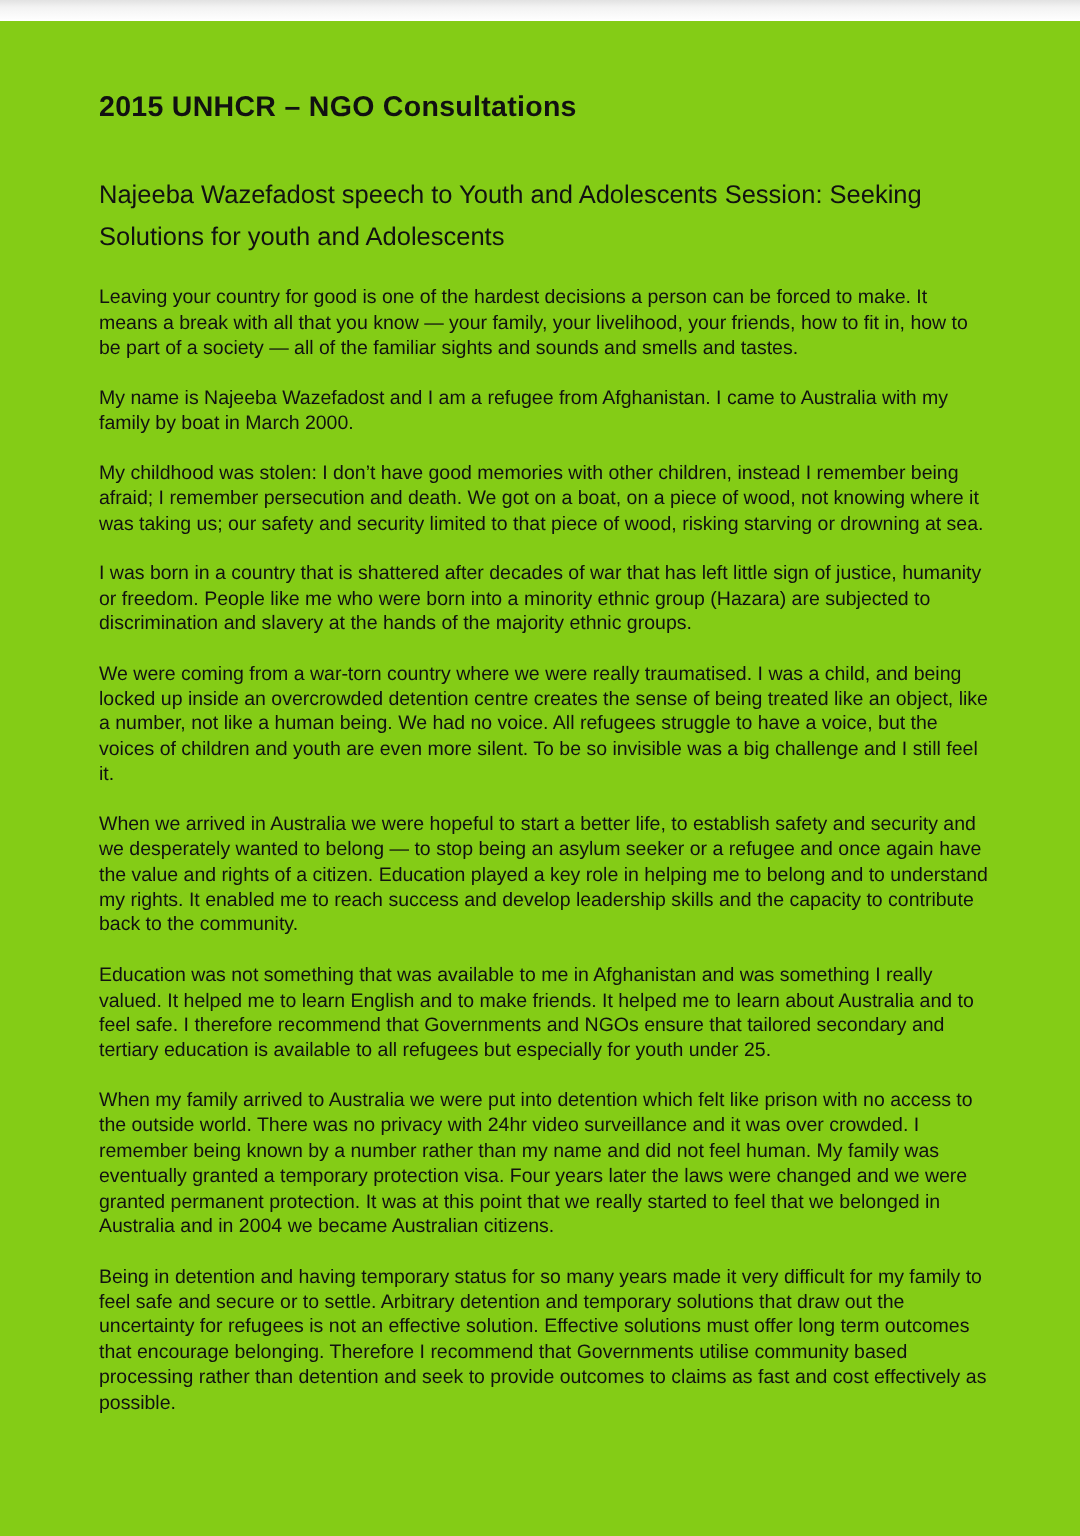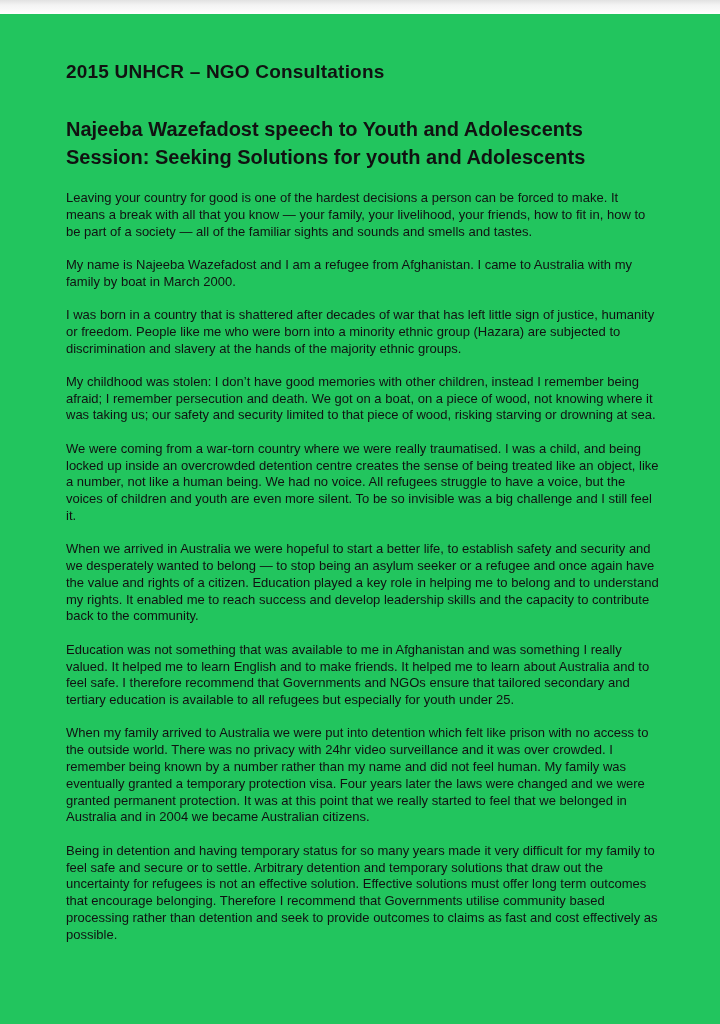--- a/index.html
+++ b/index.html
@@ -6,63 +6,63 @@
   html, body {
     width: 720px;
     background: #ffffff;
     font-family: "Liberation Sans", sans-serif;
     color: #111111;
   }
   .page {
     position: relative;
     width: 720px;
     height: 1024px;
-    background: #22c55e;
+    background: #84cc16;
     overflow: hidden;
   }
   .top-shadow {
     position: absolute;
     top: 0; left: 0; right: 0;
     height: 14px;
     background: linear-gradient(to bottom, #e2e2e2 0%, #f3f3f3 35%, #ffffff 100%);
     pointer-events: none;
   }
   .content {
     padding: 60px 60px 40px 66px;
   }
   h1.doc-title {
     font-size: 19px;
     font-weight: bold;
     line-height: 23px;
     letter-spacing: 0.2px;
     margin: 0 0 33px 0;
   }
   h2.doc-subtitle {
-    font-size: 20px;
-    font-weight: bold;
+    font-size: 17px;
+    font-weight: normal;
     line-height: 27.5px;
     margin: 0 0 19px 0;
   }
   p.doc-paragraph {
     font-size: 13px;
     line-height: 16.8px;
     margin: 0 0 16.5px 0;
   }
 </style>
 </head>
 <body>
 
 <div class="page">
   <div class="top-shadow"></div>
   <div class="content">
     <h1 class="doc-title">2015 UNHCR – NGO Consultations</h1>
     <h2 class="doc-subtitle">Najeeba Wazefadost speech to Youth and Adolescents Session: Seeking Solutions for youth and Adolescents</h2>
     <p class="doc-paragraph">Leaving your country for good is one of the hardest decisions a person can be forced to make. It means a break with all that you know — your family, your livelihood, your friends, how to fit in, how to be part of a society — all of the familiar sights and sounds and smells and tastes.</p>
     <p class="doc-paragraph">My name is Najeeba Wazefadost and I am a refugee from Afghanistan. I came to Australia with my family by boat in March 2000.</p>
+    <p class="doc-paragraph">My childhood was stolen: I don’t have good memories with other children, instead I remember being afraid; I remember persecution and death. We got on a boat, on a piece of wood, not knowing where it was taking us; our safety and security limited to that piece of wood, risking starving or drowning at sea.</p>
     <p class="doc-paragraph">I was born in a country that is shattered after decades of war that has left little sign of justice, humanity or freedom. People like me who were born into a minority ethnic group (Hazara) are subjected to discrimination and slavery at the hands of the majority ethnic groups.</p>
-    <p class="doc-paragraph">My childhood was stolen: I don’t have good memories with other children, instead I remember being afraid; I remember persecution and death. We got on a boat, on a piece of wood, not knowing where it was taking us; our safety and security limited to that piece of wood, risking starving or drowning at sea.</p>
     <p class="doc-paragraph">We were coming from a war-torn country where we were really traumatised. I was a child, and being locked up inside an overcrowded detention centre creates the sense of being treated like an object, like a number, not like a human being. We had no voice. All refugees struggle to have a voice, but the voices of children and youth are even more silent. To be so invisible was a big challenge and I still feel it.</p>
     <p class="doc-paragraph">When we arrived in Australia we were hopeful to start a better life, to establish safety and security and we desperately wanted to belong — to stop being an asylum seeker or a refugee and once again have the value and rights of a citizen. Education played a key role in helping me to belong and to understand my rights. It enabled me to reach success and develop leadership skills and the capacity to contribute back to the community.</p>
     <p class="doc-paragraph">Education was not something that was available to me in Afghanistan and was something I really valued. It helped me to learn English and to make friends. It helped me to learn about Australia and to feel safe. I therefore recommend that Governments and NGOs ensure that tailored secondary and tertiary education is available to all refugees but especially for youth under 25.</p>
     <p class="doc-paragraph">When my family arrived to Australia we were put into detention which felt like prison with no access to the outside world. There was no privacy with 24hr video surveillance and it was over crowded. I remember being known by a number rather than my name and did not feel human. My family was eventually granted a temporary protection visa. Four years later the laws were changed and we were granted permanent protection. It was at this point that we really started to feel that we belonged in Australia and in 2004 we became Australian citizens.</p>
     <p class="doc-paragraph">Being in detention and having temporary status for so many years made it very difficult for my family to feel safe and secure or to settle. Arbitrary detention and temporary solutions that draw out the uncertainty for refugees is not an effective solution. Effective solutions must offer long term outcomes that encourage belonging. Therefore I recommend that Governments utilise community based processing rather than detention and seek to provide outcomes to claims as fast and cost effectively as possible.</p>
   </div>
 </div>
 
 </body></html>

